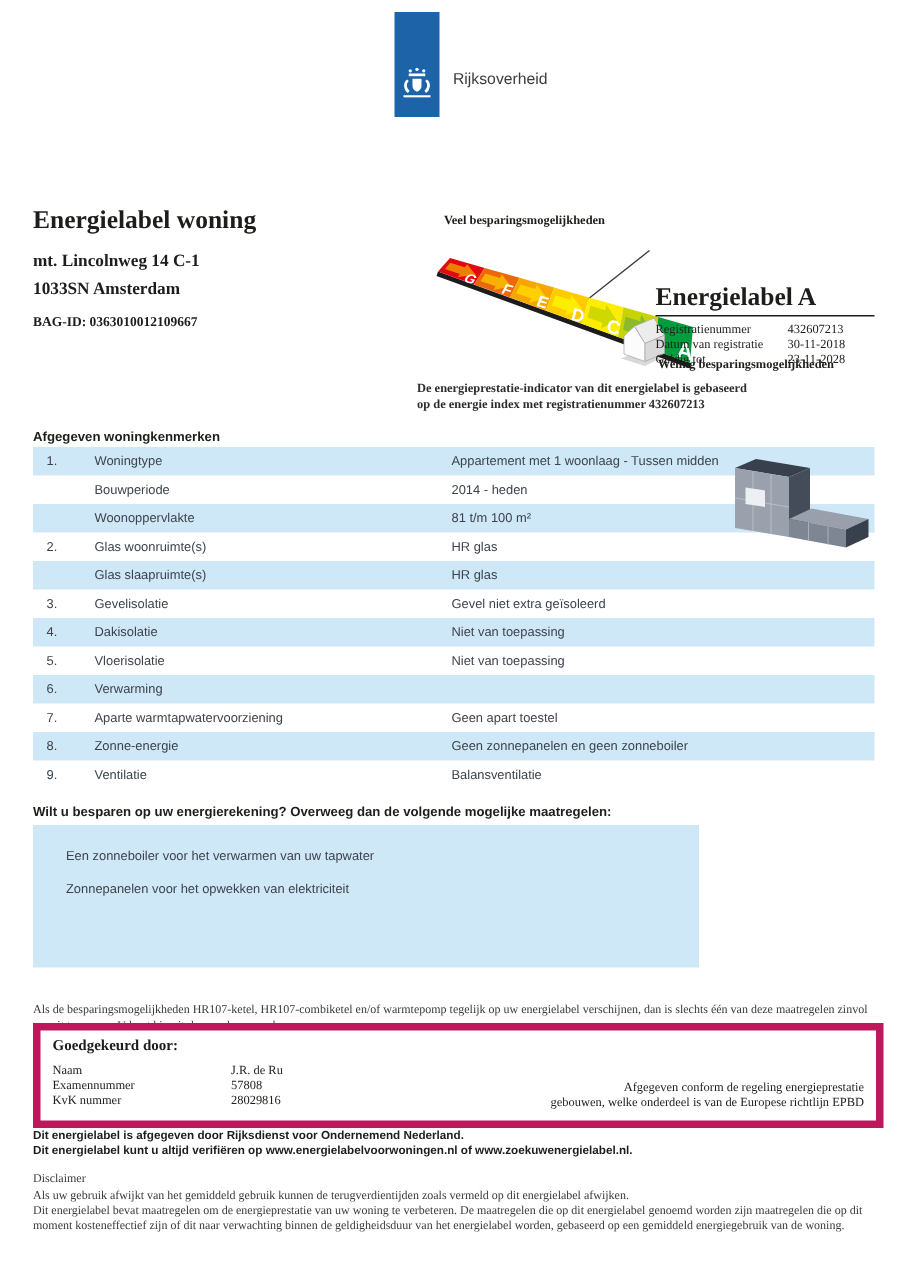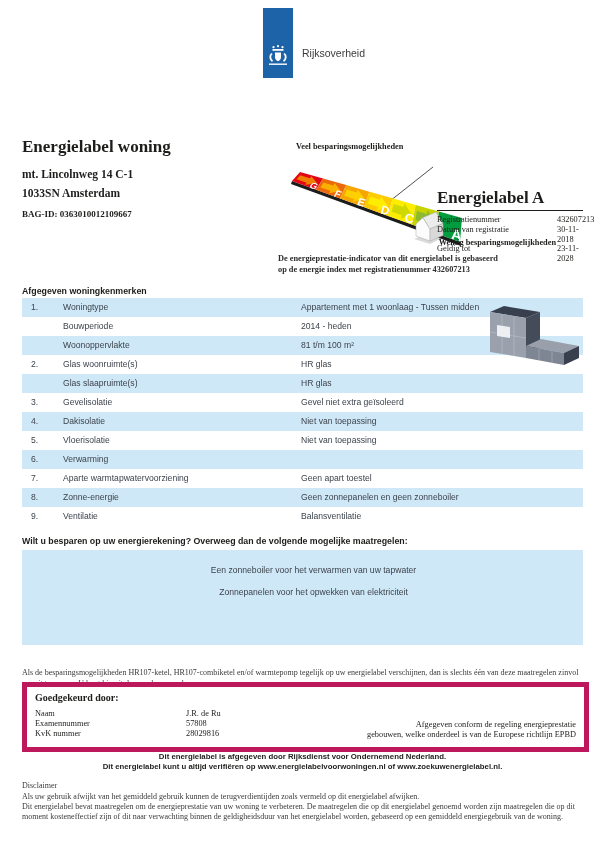--- a/index.html
+++ b/index.html
@@ -15,21 +15,21 @@
   .doc-title{position:absolute;left:22px;top:137px;margin:0;font:bold 17px "Liberation Serif",serif;color:#1d1d1b;}
   .addr{position:absolute;left:22px;font:bold 11.5px "Liberation Serif",serif;color:#1d1d1b;}
   .addr1{top:168px;} .addr2{top:187px;}
   .bag{position:absolute;left:22px;top:209px;font:bold 9px "Liberation Serif",serif;color:#1d1d1b;}
 
   
   .label-box{position:absolute;left:437px;top:140px;width:146px;}
   .label-heading{font:bold 17px "Liberation Serif",serif;color:#1d1d1b;margin-top:48px;}
   .label-rule{border-bottom:1.5px solid #1d1d1b;margin-top:2px;}
   .label-fields{margin-top:4px;}
-  .field-row{display:flex;font:8.3px "Liberation Serif",serif;line-height:9.8px;color:#1d1d1b;gap:32px;}
+  .field-row{display:flex;font:8.3px "Liberation Serif",serif;line-height:9.8px;color:#1d1d1b;}
   .field-row .f-label{width:88px;flex:none;}
 
   
   .scale-svg{position:absolute;left:280px;top:140px;width:300px;height:115px;}
   .scale-top-label{position:absolute;left:296px;top:142px;font:bold 8.3px "Liberation Serif",serif;color:#1d1d1b;}
   .scale-bottom-label{position:absolute;left:420px;top:238px;width:136px;text-align:right;
         font:bold 8.3px "Liberation Serif",serif;color:#1d1d1b;}
   .scale-caption{position:absolute;left:278px;top:254px;font:600 8.3px "Liberation Serif",serif;
         line-height:10.6px;color:#2c2c2c;}
 
@@ -40,37 +40,37 @@
   .t-row.alt{background:#cfe8f7;}
   .t-num{width:32px;padding-left:9px;flex:none;}
   .t-label{width:238px;flex:none;}
   .t-value{flex:1;}
 
   
   .building{position:absolute;left:482px;top:294px;width:104px;height:80px;}
 
   
   .measures-heading{position:absolute;left:22px;top:536px;font:bold 8.8px "Liberation Sans",sans-serif;color:#1d1d1b;}
-  .measures-box{position:absolute;left:22px;top:550px;width:561px;height:95px;background:#cfe8f7;
-        box-sizing:border-box;padding:15px 0 12px 22px;text-align:center;}
+  .measures-box{position:absolute;left:22px;top:550px;width:444px;height:95px;background:#cfe8f7;
+        box-sizing:border-box;padding:15px 0 12px 22px;}
   .measure-item{font-size:8.6px;color:#3c434c;margin-bottom:12px;}
 
   .note{position:absolute;left:22px;top:668px;width:561px;
         font:8px "Liberation Serif",serif;line-height:10.5px;color:#3a3a3a;}
 
   
   .approval-box{position:absolute;left:22px;top:682px;width:557px;height:60px;border:5px solid #be185d;}
   .approval-heading{position:absolute;left:8px;top:5px;font:bold 10px "Liberation Serif",serif;color:#1d1d1b;}
   .approval-fields{position:absolute;left:8px;top:22px;}
   .approval-fields .f-label{width:119px;}
   .conform{position:absolute;right:8px;bottom:7px;text-align:right;
         font:8.3px "Liberation Serif",serif;line-height:9.8px;color:#1d1d1b;}
 
   
-  .footer-bold{position:absolute;left:22px;width:561px;font:bold 7.8px "Liberation Sans",sans-serif;color:#1d1d1b;text-align:center;}
+  .footer-bold{position:absolute;left:22px;width:561px;font:bold 7.8px "Liberation Sans",sans-serif;color:#1d1d1b;}
   .fb1{top:752px;} .fb2{top:762px;}
   .disclaimer-heading{position:absolute;left:22px;top:781px;font:8px "Liberation Serif",serif;color:#3a3a3a;}
   .disclaimer-text{position:absolute;left:22px;top:792px;width:563px;
         font:8px "Liberation Serif",serif;line-height:10.2px;color:#3a3a3a;}
   .disclaimer-text p{margin:0;}
 </style>
 </head>
 <body>
 
 <div class="page">

